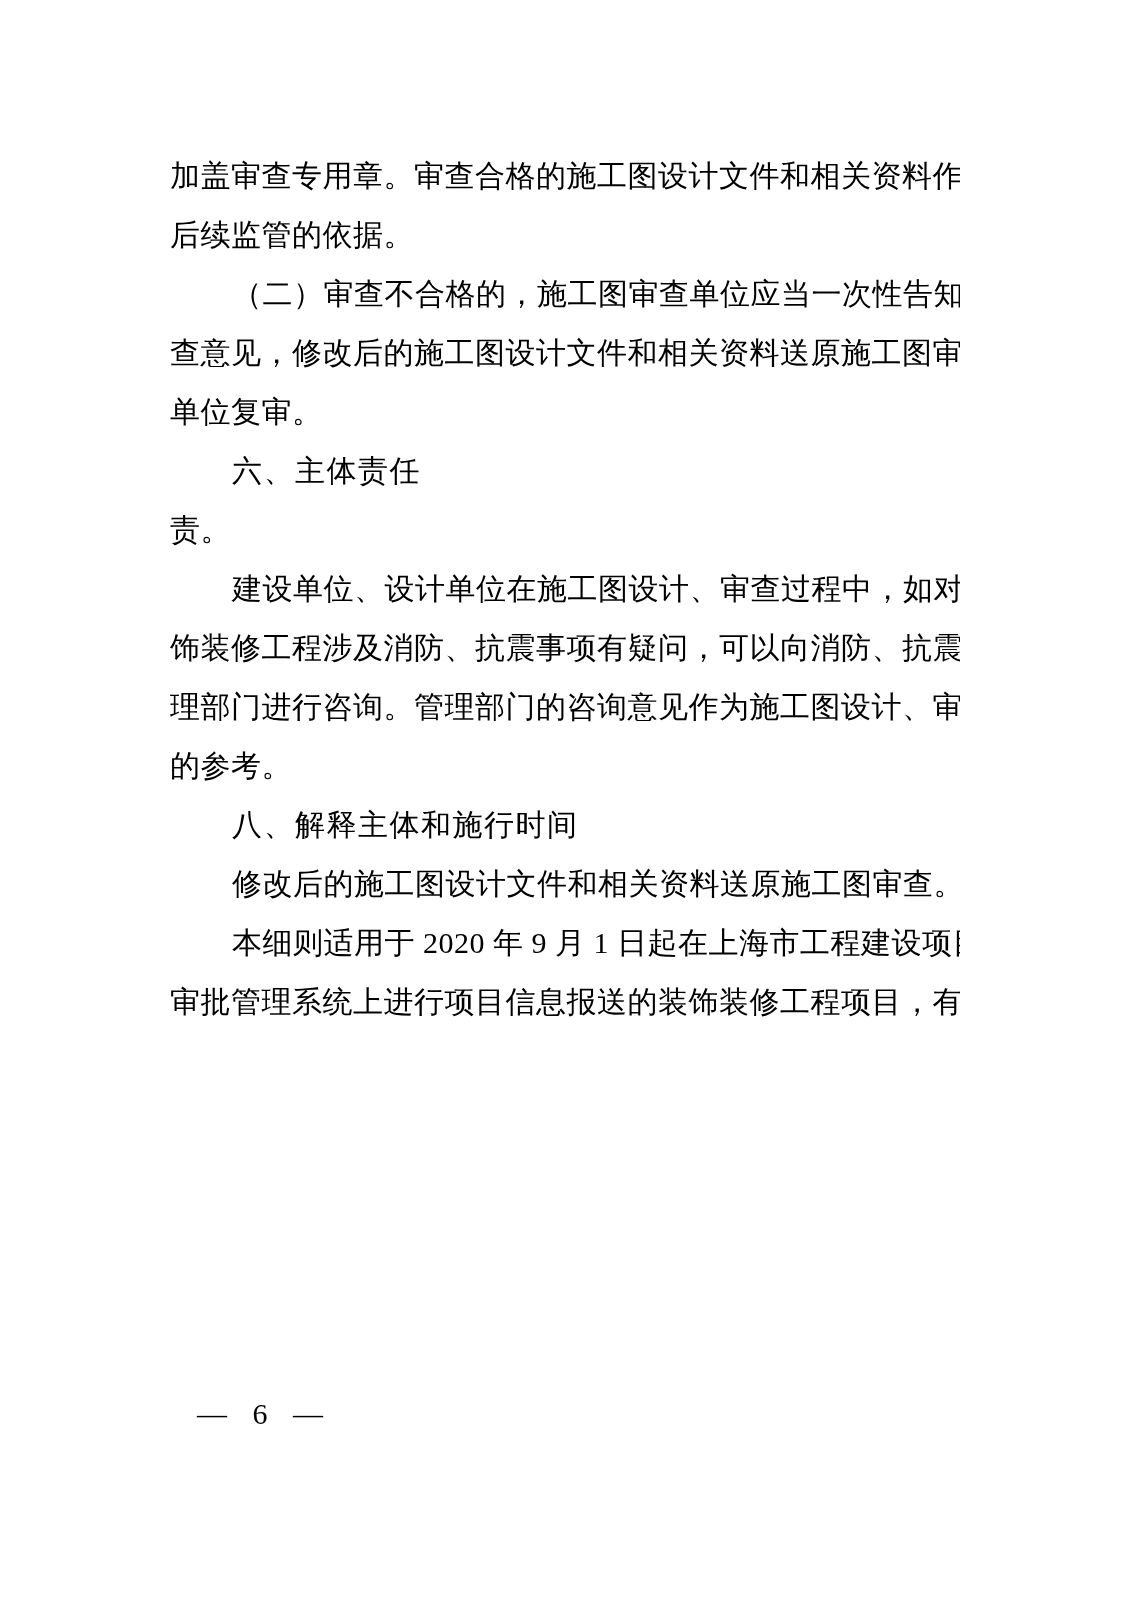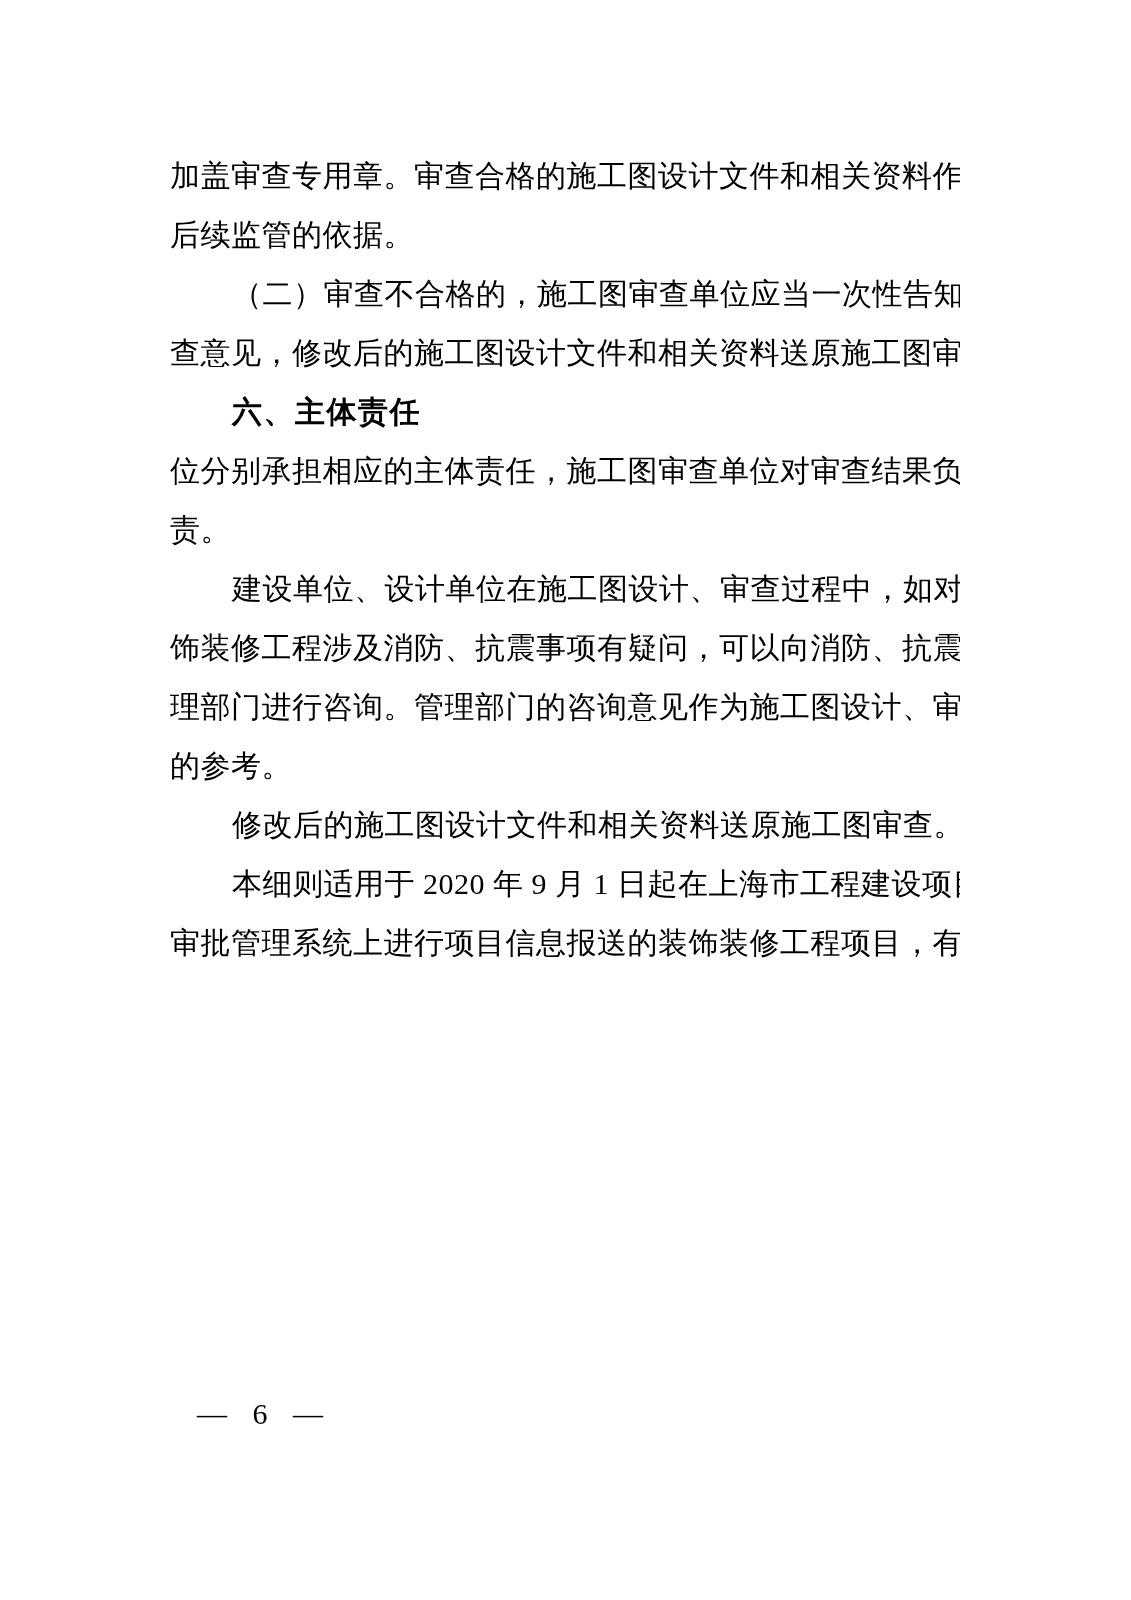--- a/index.html
+++ b/index.html
@@ -36,21 +36,21 @@
   }
   .line.end {
     text-align: center;
     text-align-last: left;
   }
   .line.indent {
     text-indent: 62px;
   }
   .line.heading {
     font-family: "Liberation Sans", "DejaVu Sans", sans-serif;
-    font-weight: 700;
+    font-weight: 400;
     font-size: 30px;
     letter-spacing: 1.5px;
     text-align: left;
     text-align-last: left;
   }
   .footer {
     position: absolute;
     left: 197px;
     top: 1392px;
     height: 44px;
@@ -65,32 +65,33 @@
 <body>
 
 <div class="page">
   <div class="content">
 
     <div class="line">加盖审查专用章。审查合格的施工图设计文件和相关资料作为</div>
     <div class="line end">后续监管的依据。</div>
 
     <div class="line indent">（二）审查不合格的，施工图审查单位应当一次性告知审</div>
     <div class="line">查意见，修改后的施工图设计文件和相关资料送原施工图审查</div>
+    <div class="line end">单位复审。</div>
 
     <div class="line heading indent">六、主体责任</div>
 
-    <div class="line">位分别承担相应的主体责任，施工图审查单位对审查结果负</div>
     <div class="line end">责。</div>
 
 
     <div class="line indent">建设单位、设计单位在施工图设计、审查过程中，如对装</div>
     <div class="line">饰装修工程涉及消防、抗震事项有疑问，可以向消防、抗震管</div>
     <div class="line">理部门进行咨询。管理部门的咨询意见作为施工图设计、审查</div>
     <div class="line end">的参考。</div>
 
+    <div class="line heading indent">八、解释主体和施行时间</div>
 
     <div class="line indent end">修改后的施工图设计文件和相关资料送原施工图审查。</div>
 
     <div class="line indent">本细则适用于 2020 年 9 月 1 日起在上海市工程建设项目</div>
     <div class="line">审批管理系统上进行项目信息报送的装饰装修工程项目，有效</div>
 
   </div>
 
   <div class="footer">— 6 —</div>
 </div>

